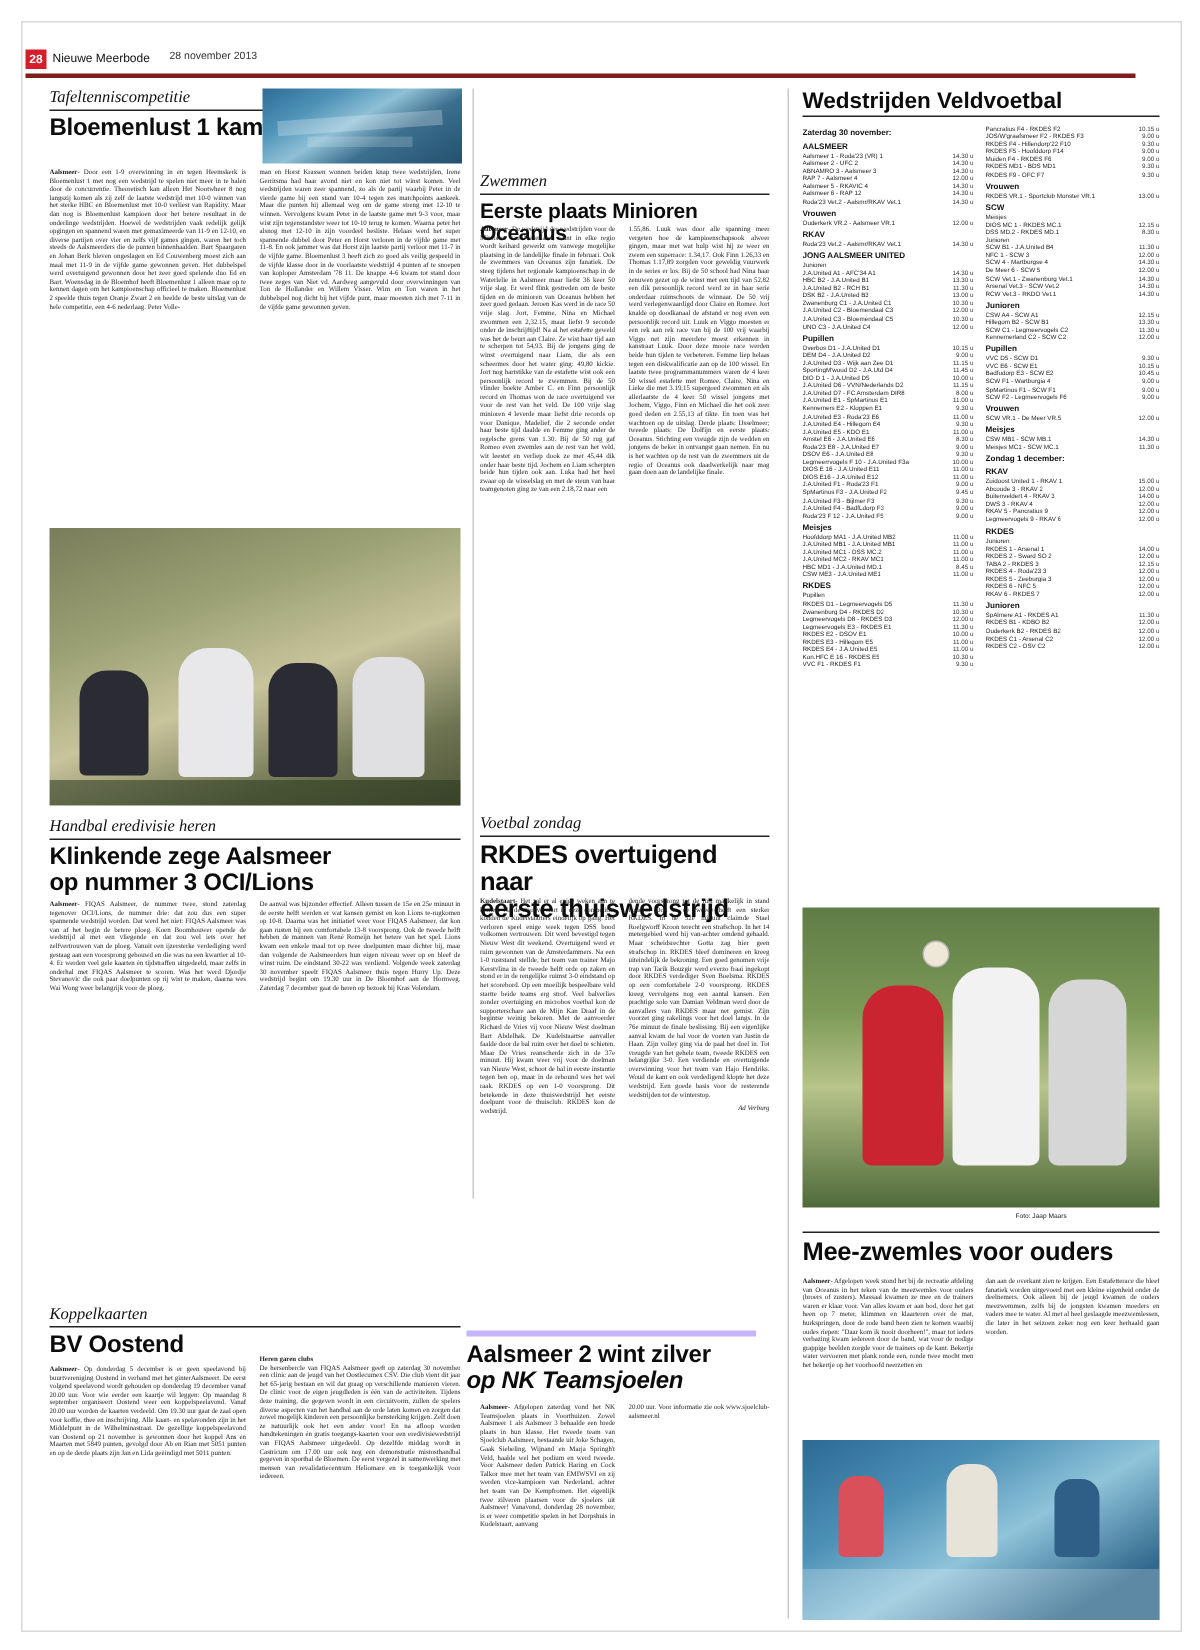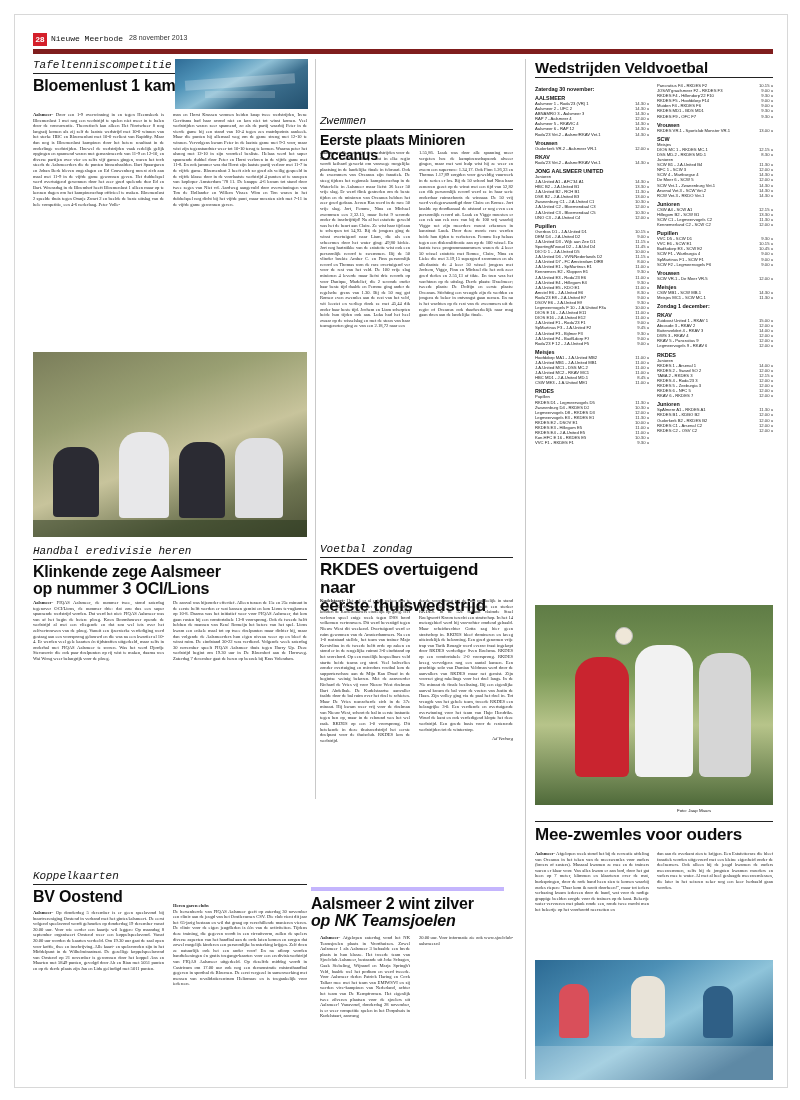--- a/index.html
+++ b/index.html
@@ -1,29 +1,29 @@
 <!DOCTYPE html>
 <html><head>
 <meta charset="utf-8">
 <style>
   html,body{margin:0;padding:0;background:#b9bbbd;}
   body{font-family:"Liberation Serif", serif;}
   .page{position:relative;width:800px;height:1100px;background:#ffffff;overflow:hidden;}
   .sheet{position:absolute;left:14px;top:14px;width:772px;height:1072px;background:#fff;border:1px solid #d8d8d8;overflow:hidden;}
 
   
-  .masthead{position:absolute;left:18px;top:18px;width:740px;height:16px;border-bottom:5px solid #7f1d1d;}
+  .masthead{position:absolute;left:2px;top:18px;width:740px;height:16px;border-bottom:3px solid #7f1d1d;}
   .pagenum{position:absolute;left:0;top:0;width:14px;height:13px;background:#d41f2a;color:#fff;font-family:"Liberation Sans",sans-serif;font-size:8px;line-height:13px;text-align:center;font-weight:bold;}
-  .masthead-title{position:absolute;left:18px;top:1px;font-family:Liberation Mono, monospace;font-size:8px;color:#111;}
+  .masthead-title{position:absolute;left:18px;top:1px;font-family:Liberation Sans, sans-serif;font-size:8px;color:#111;}
   .masthead-date{position:absolute;left:96px;top:1px;font-family:"Liberation Sans",sans-serif;font-size:7px;color:#333;}
 
   
   .vrule{position:absolute;width:1px;background:#c9c9c9;}
 
-  .kicker{font-family:Liberation Mono, monospace;font-style:italic;font-size:11px;color:#111;border-bottom:1px solid #222;padding-bottom:2px;margin-bottom:3px;}
+  .kicker{font-family:Liberation Serif, serif;font-style:italic;font-size:11px;color:#111;border-bottom:1px solid #222;padding-bottom:2px;margin-bottom:3px;}
   .headline{font-family:"Liberation Sans",sans-serif;font-weight:bold;font-size:16px;line-height:17px;color:#0c0c0c;letter-spacing:-0.2px;}
   .headline.small{font-size:14px;line-height:15px;}
   .headline.big{font-size:17px;line-height:18px;}
   .body{font-family:"Liberation Serif",serif;font-size:4.6px;line-height:5.6px;color:#1c1c1c;text-align:justify;}
   .body b{font-size:4.6px;}
 
   .photo{position:absolute;overflow:hidden;background:#7e8a93;}
   .cap{font-family:"Liberation Sans",sans-serif;font-size:4.4px;color:#222;}
 
   

